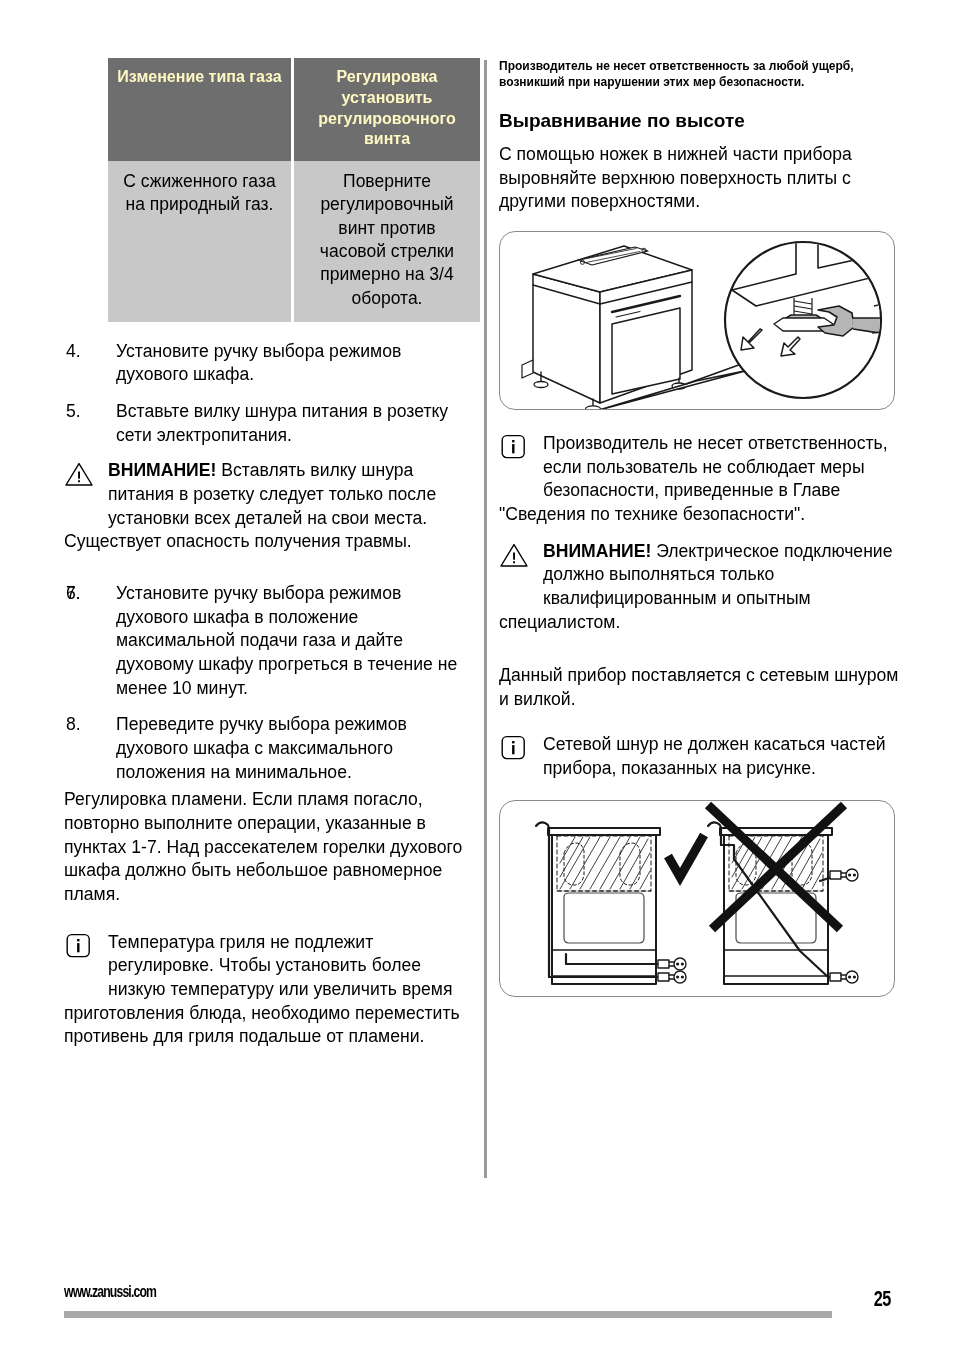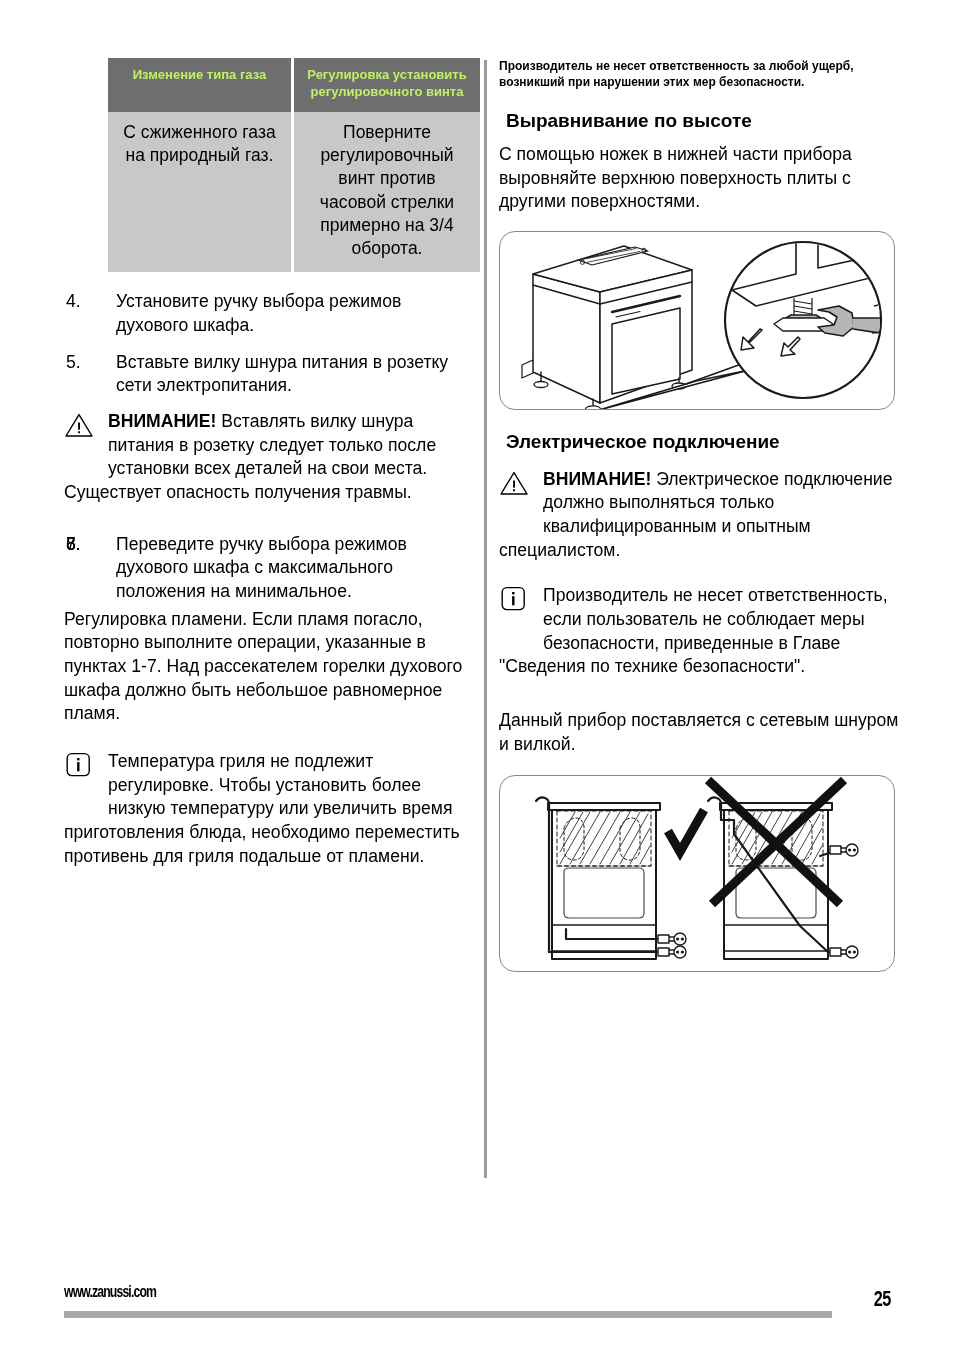--- a/index.html
+++ b/index.html
@@ -45,22 +45,22 @@
   
   table.gas-table {
     border-collapse: separate;
     border-spacing: 3px 0;
     width: 372px;
     margin-left: 41px;
     table-layout: fixed;
   }
   table.gas-table th {
     background: #6e6e6e;
-    color: #bef264;
-    font-size: 13px;
+    color: #fef9c3;
+    font-size: 16px;
     font-weight: bold;
     text-align: center;
     padding: 9px 9px 11px 9px;
     vertical-align: top;
     line-height: 1.30;
   }
   table.gas-table td {
     background: #c8c8c8;
     color: #000000;
     font-size: 17.5px;
@@ -76,21 +76,21 @@
   
   .para {
     font-size: 17.6px;
     line-height: 1.345;
     margin: 0;
   }
   .h2 {
     font-size: 19px;
     font-weight: bold;
     line-height: 1.30;
-    margin: 7px;
+    margin: 0;
   }
   .lead-bold {
     font-size: 12px;
     font-weight: bold;
     line-height: 1.345;
     margin: 0;
   }
 
   
   ol.numlist {
@@ -239,20 +239,21 @@
       <span class="spacer"></span>
       <span class="notice-body"><b>ВНИМАНИЕ!</b><span> Вставлять вилку шнура питания в розетку следует только после установки всех деталей на свои места. Существует опасность получения травмы.</span></span>
     </div>
 
     <ol class="numlist" style="margin-top:28px;">
       <li>
         <span class="num">6.</span>
       </li>
       <li>
         <span class="num">7.</span>
+        <span>Установите ручку выбора режимов духового шкафа в положение максимальной подачи газа и дайте духовому шкафу прогреться в течение не менее 10 минут.</span>
       </li>
       <li>
         <span class="num">8.</span>
         <span>Переведите ручку выбора режимов духового шкафа с максимального положения на минимальное.</span>
       </li>
     </ol>
 
     <p class="para" style="margin-top:4px;">Регулировка пламени. Если пламя погасло, повторно выполните операции, указанные в пунктах 1-7. Над рассекателем горелки духового шкафа должно быть небольшое равномерное пламя.</p>
 
     <div class="notice info" style="margin-top:24px;">
@@ -341,48 +342,58 @@
             <path d="M372 101 L390 99 L396 103" fill="#fff" stroke-width="1.3"></path>
             <path d="M378 108 L394 106" stroke-width="1.3"></path>
 
             <path d="M262 98 L249 111 L254 116 L241 118 L243 105 L248 110 L260 97 Z" fill="#fff" stroke-width="1.5"></path>
             <path d="M300 107 L290 118 L295 122 L281 124 L284 111 L288 115 L298 105 Z" fill="#fff" stroke-width="1.5"></path>
           </g>
         </g>
       </svg>
     </div>
 
-    <h2 class="h2" style="margin-top:20px;">Электрическое подключение</h2>
+
+    <div class="notice info" style="margin-top:22px;">
+      <span class="ico">
+        <svg viewBox="0 0 30 26" width="30" height="26">
+          <rect x="3.2" y="1.6" width="22" height="22" rx="4.5" ry="4.5" fill="none" stroke="#000" stroke-width="1.4"></rect>
+          <rect x="13.1" y="6.0" width="2.4" height="2.4" fill="#000"></rect>
+          <rect x="13.1" y="10.1" width="2.4" height="9.2" fill="#000"></rect>
+        </svg>
+      </span>
+      <span class="spacer"></span>
+      <span class="notice-body">Производитель не несет ответственность, если пользователь не соблюдает меры безопасности, приведенные в Главе "Сведения по технике безопасности".</span>
+    </div>
 
     <div class="notice" style="margin-top:13px;">
       <span class="ico">
         <svg viewBox="0 0 30 26" width="30" height="26">
           <path d="M15 2.6 L28 24 L2 24 Z" fill="none" stroke="#000" stroke-width="1.4" stroke-linejoin="round"></path>
           <rect x="14.1" y="10.5" width="1.9" height="7.2" fill="#000"></rect>
           <rect x="14.1" y="19.3" width="1.9" height="1.9" fill="#000"></rect>
         </svg>
       </span>
       <span class="spacer"></span>
       <span class="notice-body"><b>ВНИМАНИЕ!</b><span> Электрическое подключение должно выполняться только квалифицированным и опытным специалистом.</span></span>
     </div>
 
+    <p class="para" style="margin-top:30px;">Данный прибор поставляется с сетевым шнуром и вилкой.</p>
+
     <div class="notice info" style="margin-top:22px;">
       <span class="ico">
         <svg viewBox="0 0 30 26" width="30" height="26">
           <rect x="3.2" y="1.6" width="22" height="22" rx="4.5" ry="4.5" fill="none" stroke="#000" stroke-width="1.4"></rect>
           <rect x="13.1" y="6.0" width="2.4" height="2.4" fill="#000"></rect>
           <rect x="13.1" y="10.1" width="2.4" height="9.2" fill="#000"></rect>
         </svg>
       </span>
       <span class="spacer"></span>
-      <span class="notice-body">Производитель не несет ответственность, если пользователь не соблюдает меры безопасности, приведенные в Главе "Сведения по технике безопасности".</span>
-    </div>
-
-    <p class="para" style="margin-top:30px;">Данный прибор поставляется с сетевым шнуром и вилкой.</p>
-
+      <span class="notice-body">Сетевой шнур не должен касаться частей прибора, показанных на рисунке.</span>
+    </div>
 
     <div class="figbox" style="margin-top:19px;width:396px;height:197px;">
       <svg viewBox="0 0 396 197" width="396" height="197">
         <g fill="none" stroke="#1a1a1a" stroke-linejoin="round" stroke-linecap="round">
 
           <g transform="translate(0,0)">
 
             <rect x="52" y="27" width="104" height="156" fill="#fff" stroke-width="2"></rect>
 
             <rect x="48" y="27" width="112" height="7" fill="#fff" stroke-width="2"></rect>

